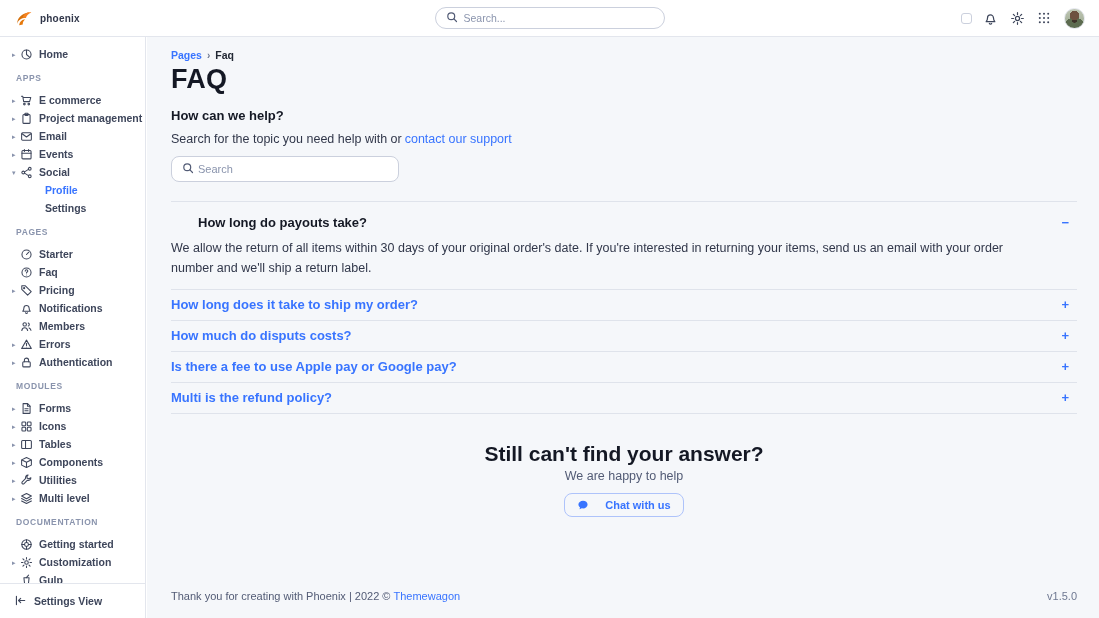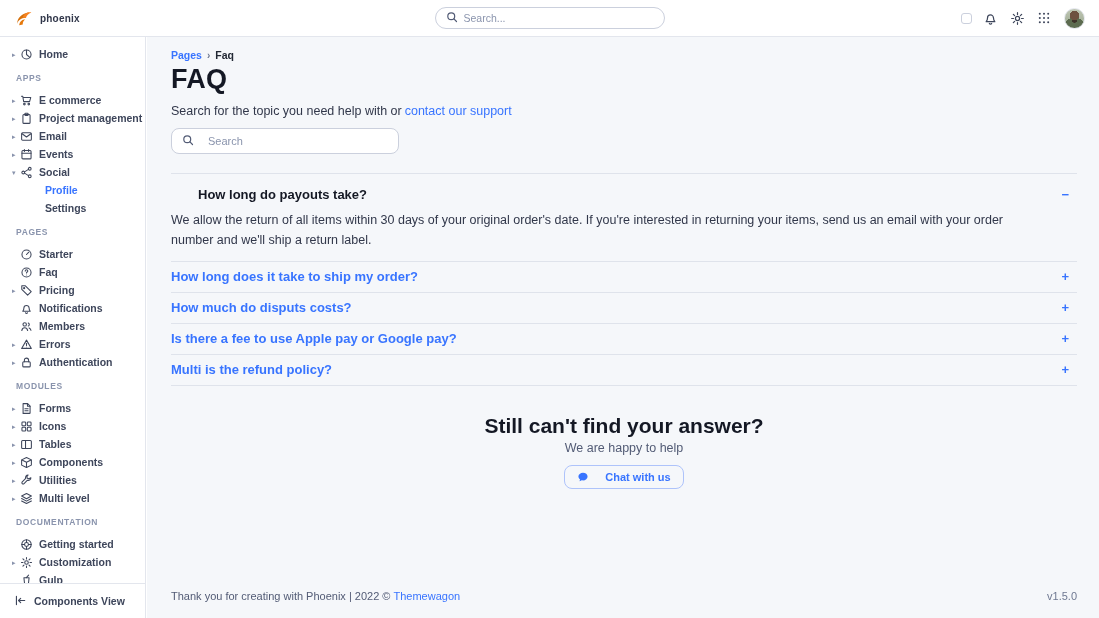--- a/index.html
+++ b/index.html
@@ -84,21 +84,21 @@
   .breadcrumb a { color:#3874ff; }
   .crumb-sep { color:#6e7891; font-size:10px; }
   .crumb-current { color:#222834; }
   .page-title { font-size:27px; font-weight:800; color:#141824; margin-top:3px; letter-spacing:.2px; }
   .help-heading { font-size:13px; font-weight:700; color:#141824; margin-top:13px; }
   .intro { font-size:12.5px; color:#31374a; margin-top:9px; }
   .intro a { color:#3874ff; margin-left:3px; }
   .faq-search {
     margin-top:10px; width:228px; height:26px; background:#fff;
     border:1px solid #cbd0dd; border-radius:8px;
-    display:flex; align-items:center; padding:0 10px; gap:14px;
+    display:flex; align-items:center; padding:0 10px; gap:4px;
   }
   .faq-search svg { color:#525b75; }
   .faq-search input {
     border:none; outline:none; background:transparent; width:100%;
     font-size:11px; color:#31374a; font-family:inherit;
   }
   .faq-search input::placeholder { color:#8a94ad; }
 
   .faq-list { margin-top:19px; border-top:1px solid #dfe3eb; }
   .faq-item { border-bottom:1px solid #dfe3eb; }
@@ -424,33 +424,34 @@
         </span>
         <span class="nav-tx">Gulp</span>
       </div>
     </nav>
   <div class="sidebar-footer">
     <span>
       <svg viewBox="0 0 16 16" fill="none" stroke="currentColor" stroke-width="1.4" stroke-linecap="round" stroke-linejoin="round">
         <path d="M3 3v10M13.2 8H5.6M8.2 5.4 5.6 8l2.6 2.6"></path>
       </svg>
     </span>
-    <span>Components View</span>
+    <span>Settings View</span>
   </div>
 </aside>
 
 <main class="main">
   <div class="content">
     <div class="breadcrumb">
       <a>Pages</a>
       <span class="crumb-sep">›</span>
       <span class="crumb-current">Faq</span>
     </div>
 
     <h1 class="page-title">FAQ</h1>
+    <div class="help-heading">How can we help?</div>
     <p class="intro"><span>Search for the topic you need help with or</span><a>contact our support</a></p>
 
     <div class="faq-search">
       <span>
         <svg width="12" height="12" viewBox="0 0 16 16" fill="none" stroke="currentColor" stroke-width="1.6" stroke-linecap="round">
           <circle cx="7" cy="7" r="4.6"></circle>
             <path d="M10.6 10.6 14 14"></path>
         </svg>
       </span>
       <input type="text" placeholder="Search" style="">

